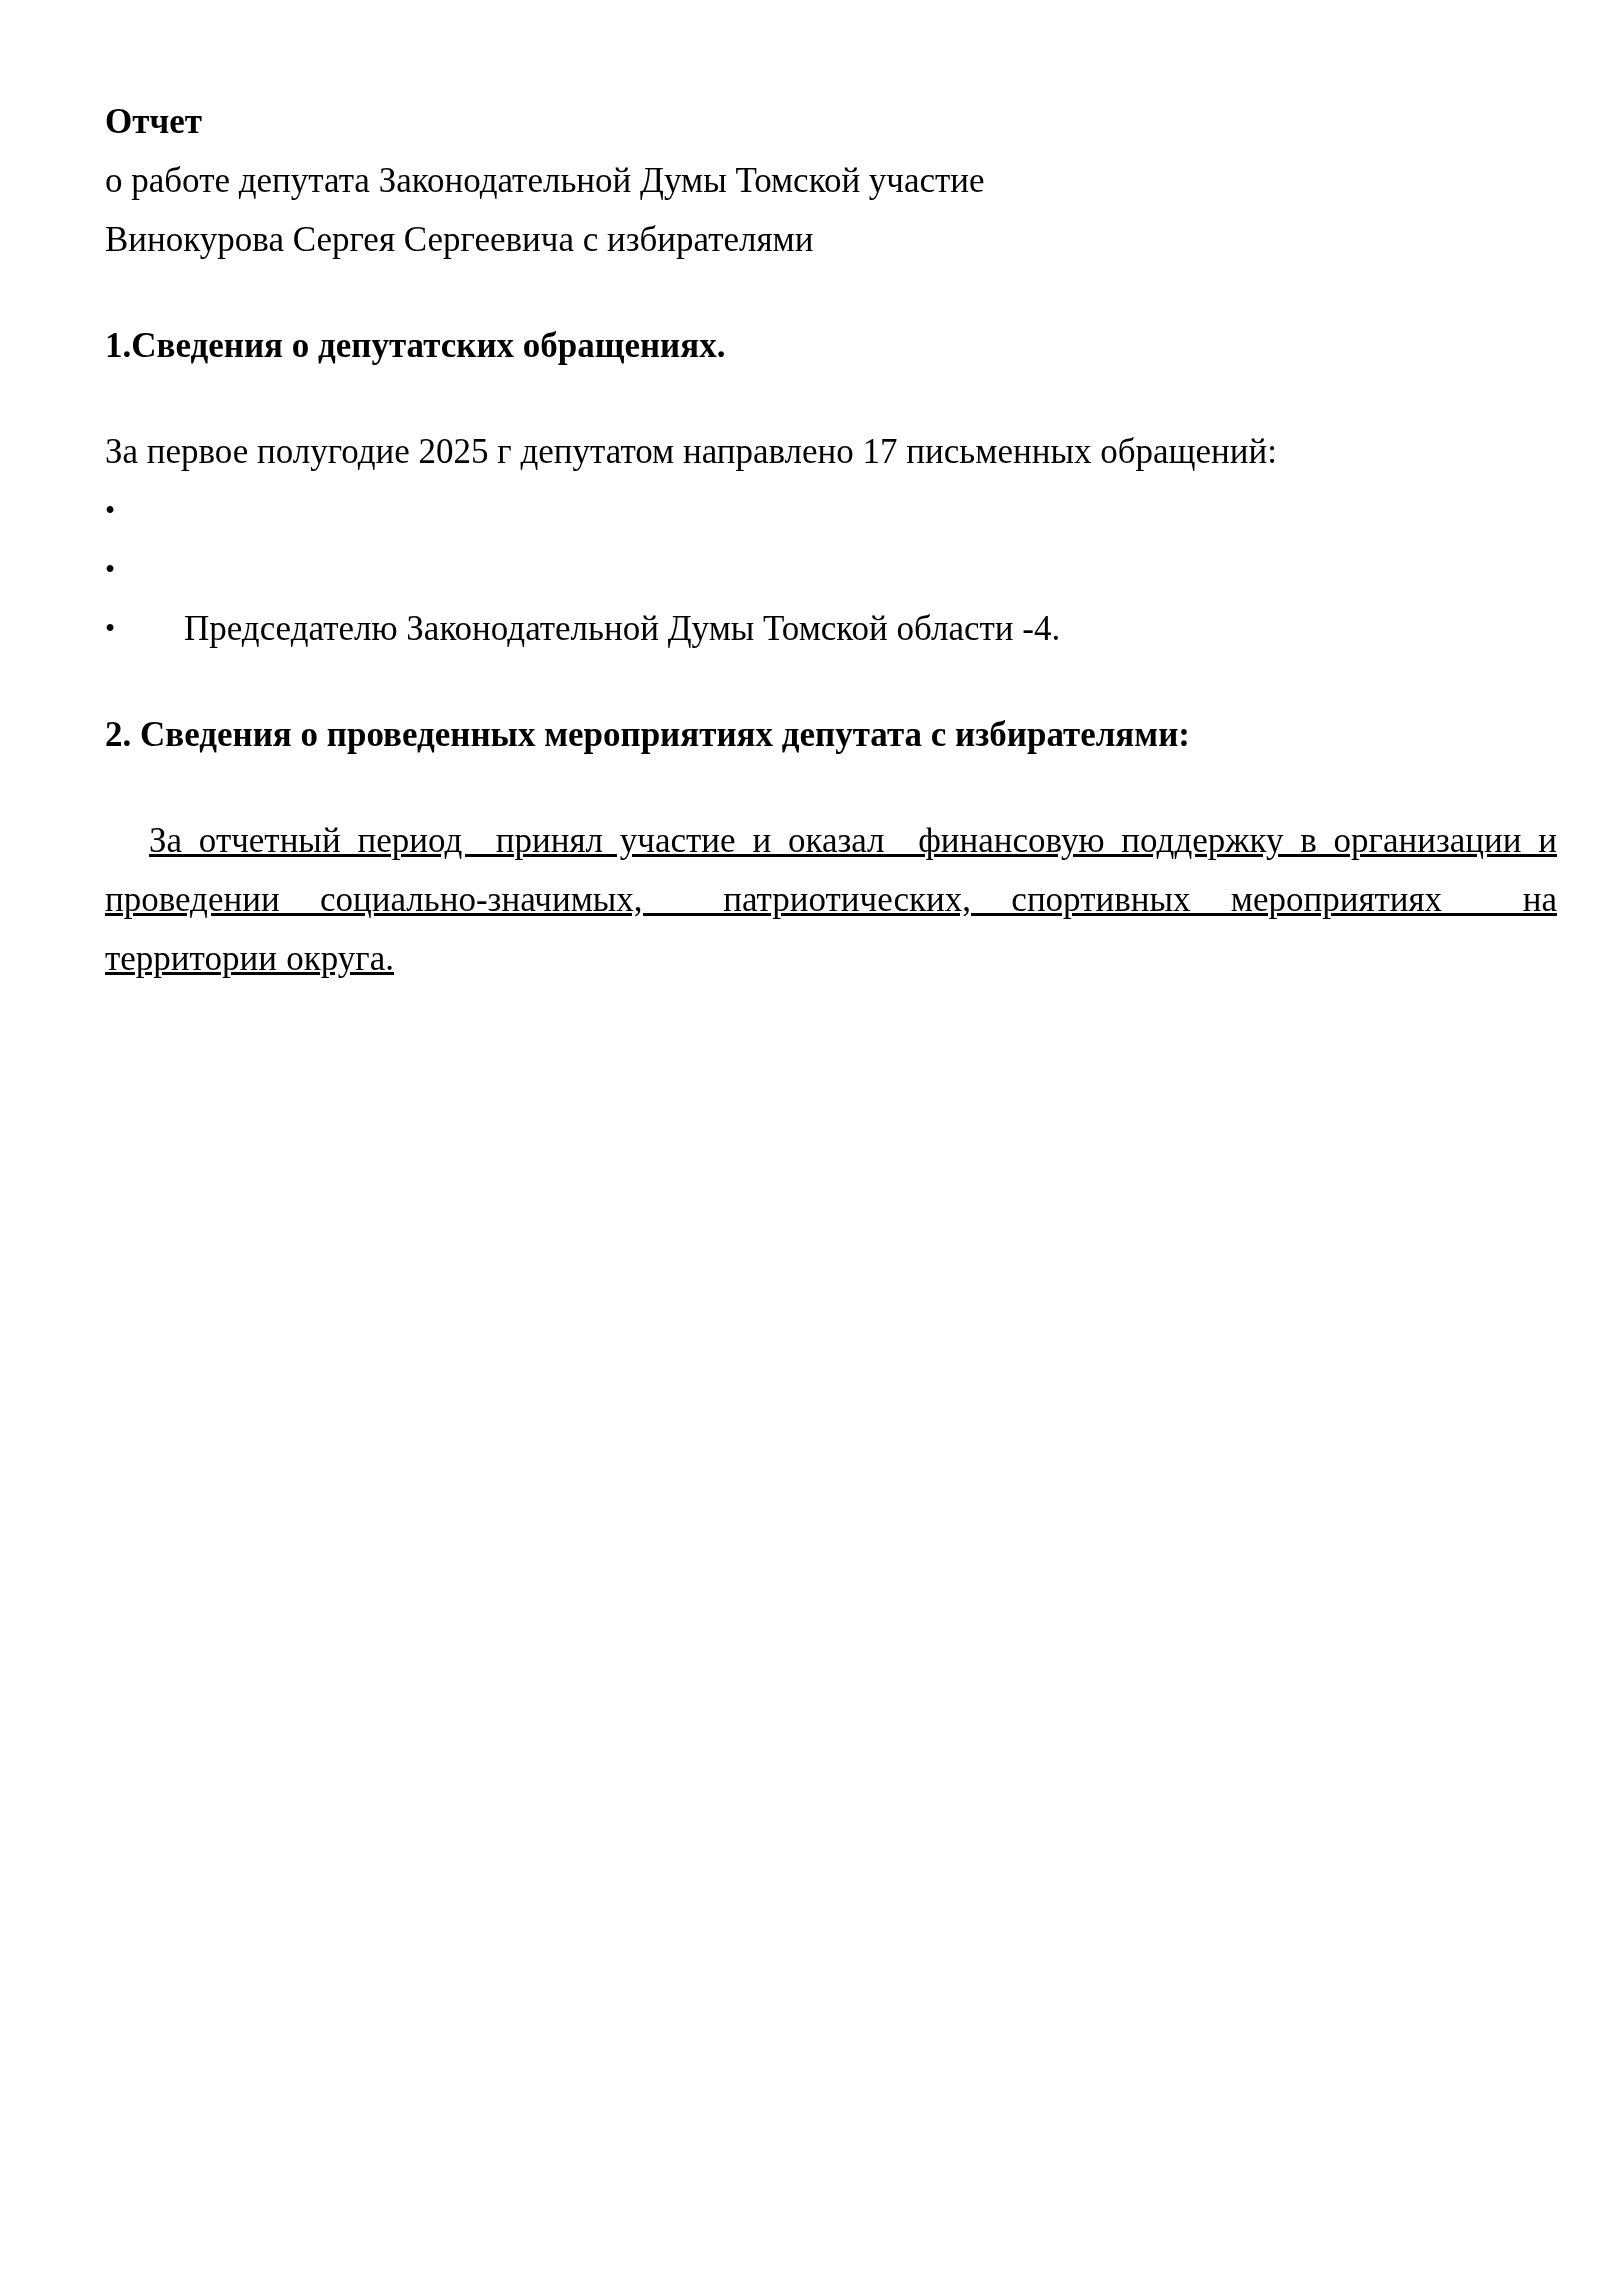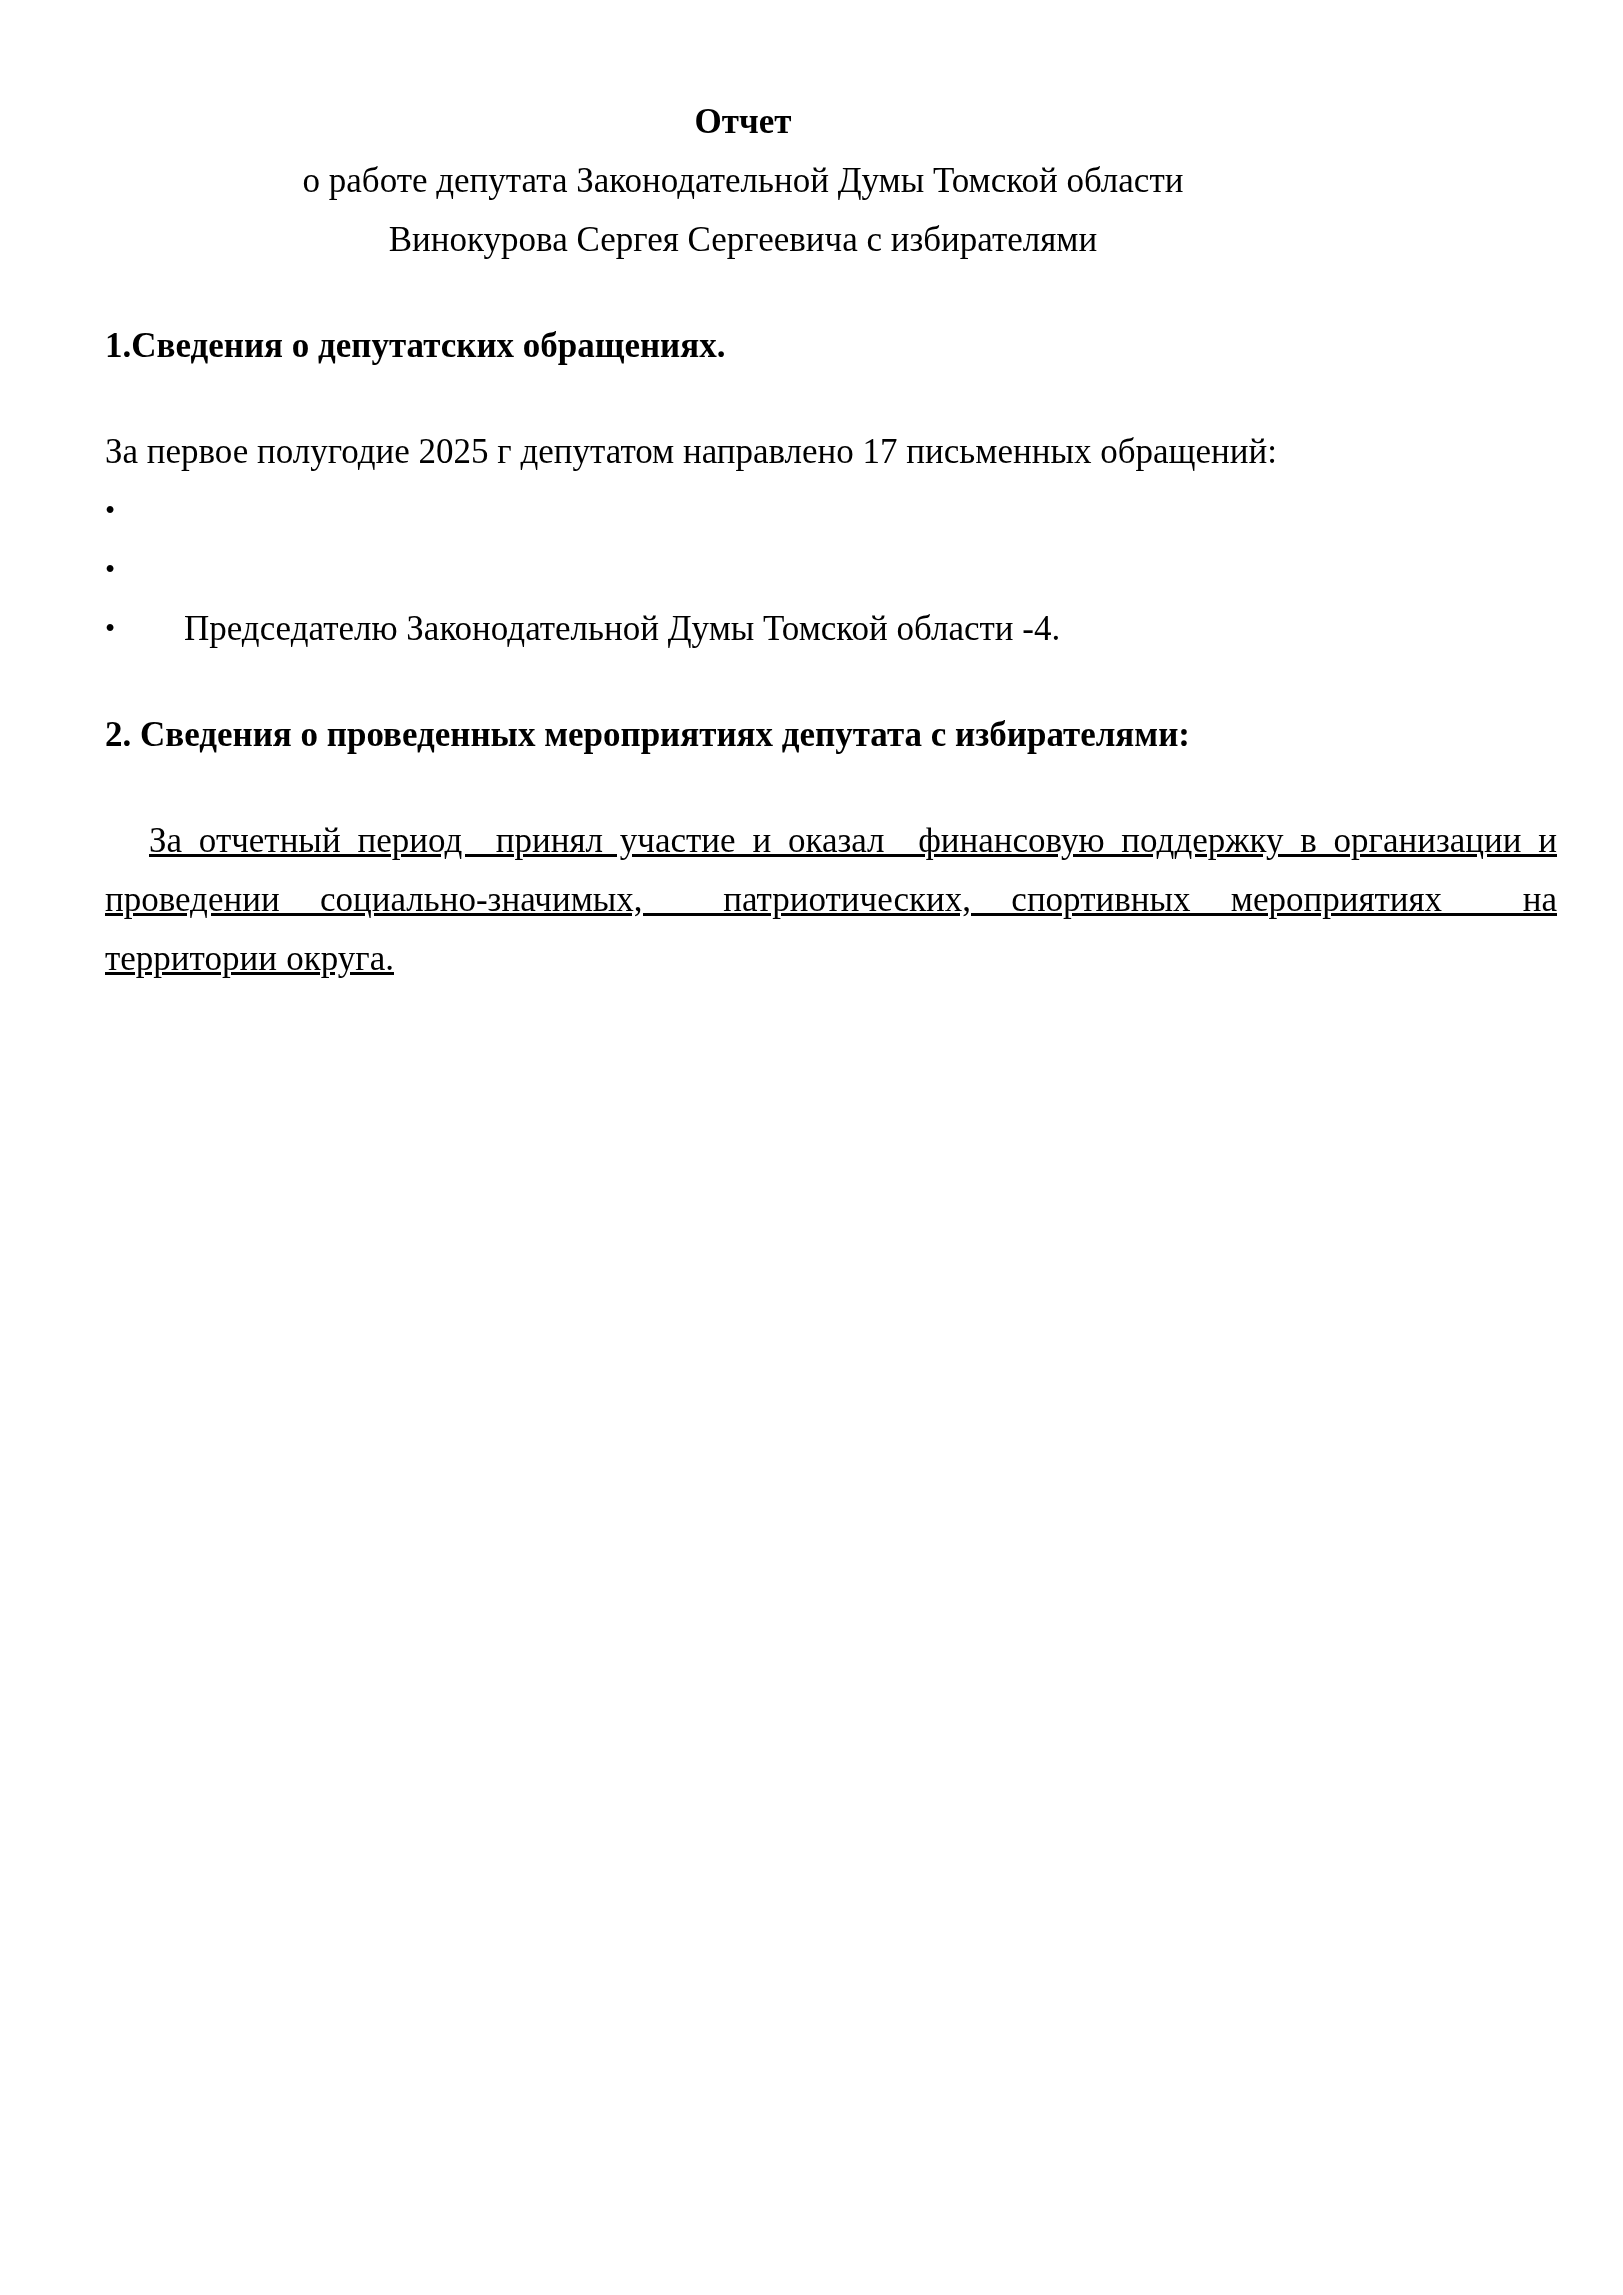--- a/index.html
+++ b/index.html
@@ -24,21 +24,21 @@
     padding: 92px 65px 0 105px;
   }
   .content {
     width: 1452px; 
   }
   p { margin: 0; }
   .bold { font-weight: bold; }
   .spacer { height: 47px; }
   .title-block {
     width: 1276px; 
-    text-align: center;
+    text-align: left;
   }
   .t-line { white-space: nowrap; }
   .heading { white-space: nowrap; }
   .body-line { white-space: nowrap; }
   ul.bullet-list {
     list-style: none;
     margin: 0;
     padding: 0;
   }
   li.bullet-item {
@@ -64,21 +64,21 @@
   }
 </style>
 </head>
 <body>
 
 <div class="page">
   <div class="content">
 
     <div class="title-block">
       <p class="t-line bold">Отчет</p>
-      <p class="t-line">о работе депутата Законодательной Думы Томской области</p>
+      <p class="t-line">о работе депутата Законодательной Думы Томской участие</p>
       <p class="t-line">Винокурова Сергея Сергеевича с избирателями</p>
     </div>
 
     <div class="spacer"></div>
 
     <p class="heading bold">1.Сведения о депутатских обращениях.</p>
 
     <div class="spacer"></div>
 
     <p class="body-line">За первое полугодие 2025 г депутатом направлено 17 письменных обращений:</p>

